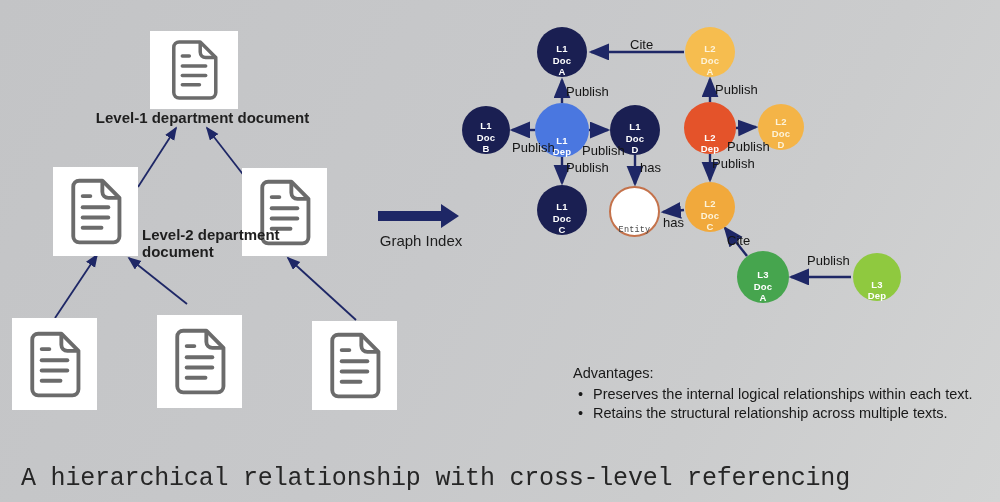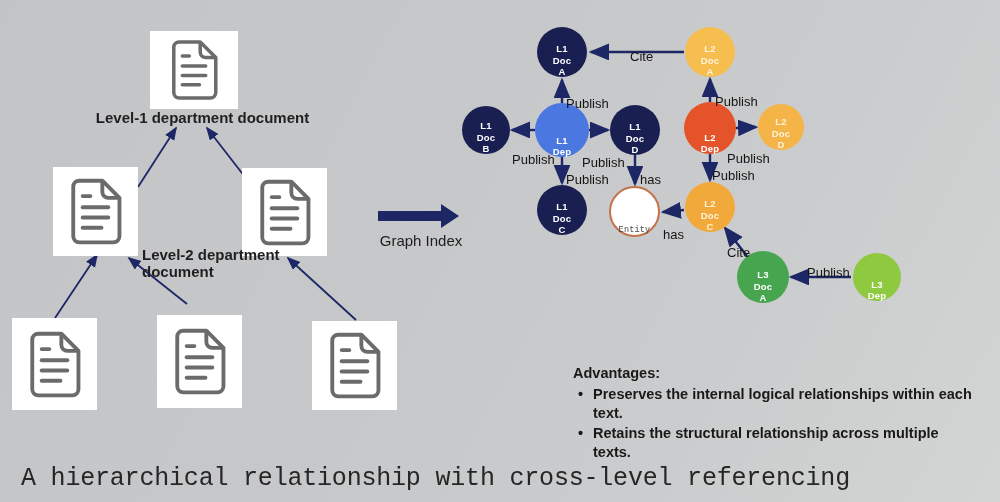--- a/index.html
+++ b/index.html
@@ -11,27 +11,26 @@
   svg.overlay { position:absolute; left:0; top:0; width:1000px; height:502px; }
   .docbox { position:absolute; background:#ffffff; display:flex; align-items:center; justify-content:center; }
   .node {
     position:absolute; border-radius:50%; display:flex; flex-direction:column;
     align-items:center; justify-content:flex-end; text-align:center;
     font-size:9.5px; line-height:1.18; font-weight:bold; letter-spacing:0.2px;
   }
   .edge-label {
     position:absolute; font-size:13px; color:#151515; white-space:nowrap;
     transform:translateY(-50%);
-    margin-top:12px;
   }
   .lbl { position:absolute; font-size:15px; color:#1f1f1f;font-weight:bold; }
   .lbl.center { text-align:center; }
   .caption { position:absolute; left:21px; top:464px; font-size:25px; color:#262626; white-space:nowrap; letter-spacing:-0.2px;font-family:Liberation Mono, monospace; }
   .gi-label { position:absolute; left:374px; top:232px; width:94px; text-align:center; font-size:15px; color:#1d1d1d; }
-  .advantages { position:absolute; left:573px; top:364px; width:402px; font-size:14.5px; font-weight:bold; color:#191919; line-height:19.5px; }
+  .advantages { position:absolute; left:573px; top:364px; width:402px; font-size:14.5px; font-weight:normal; color:#191919; line-height:19.5px; }
   .adv-title { margin-bottom:1px; }
   .adv-item { display:flex; }
   .adv-bullet { width:15px; flex:0 0 15px; padding-left:5px; }
   .adv-text { flex:1; }
 </style>
 </head>
 <body>
 
 <div class="canvas">
   <svg class="overlay" id="arrows">
@@ -120,21 +119,21 @@
   <path d="M53 9 v13 a7 7 0 0 0 7 7 h13" fill="none" stroke="#6b6b6b" stroke-width="4.5" stroke-linejoin="round"></path>
   <line x1="30" y1="27" x2="39" y2="27" stroke="#6b6b6b" stroke-width="4.5" stroke-linecap="round"></line>
   <line x1="30" y1="40" x2="60" y2="40" stroke="#6b6b6b" stroke-width="4.5" stroke-linecap="round"></line>
   <line x1="30" y1="52" x2="60" y2="52" stroke="#6b6b6b" stroke-width="4.5" stroke-linecap="round"></line>
   <line x1="30" y1="64" x2="52" y2="64" stroke="#6b6b6b" stroke-width="4.5" stroke-linecap="round"></line>
 </svg>
       </div>
     </div>
 
   <div class="lbl center" style="left:95px; top:109px; width:215px;">Level-1 department document</div>
-  <div class="lbl" style="left:142px; top:226px; width:140px;margin-top:20px;">Level-2 department document</div>
+  <div class="lbl" style="left:142px; top:226px; width:140px;">Level-2 department document</div>
 
   <div class="caption">A hierarchical relationship with cross-level referencing</div>
   <div class="gi-label">Graph Index</div>
 
   <div id="nodes">
       <div class="node" style="left: 537px; top: 27px; width: 50px; height: 50px; background: rgb(26, 31, 82); color: rgb(255, 255, 255);">
         <div>L1</div>
         <div>Doc</div>
         <div>A</div>
       </div>

